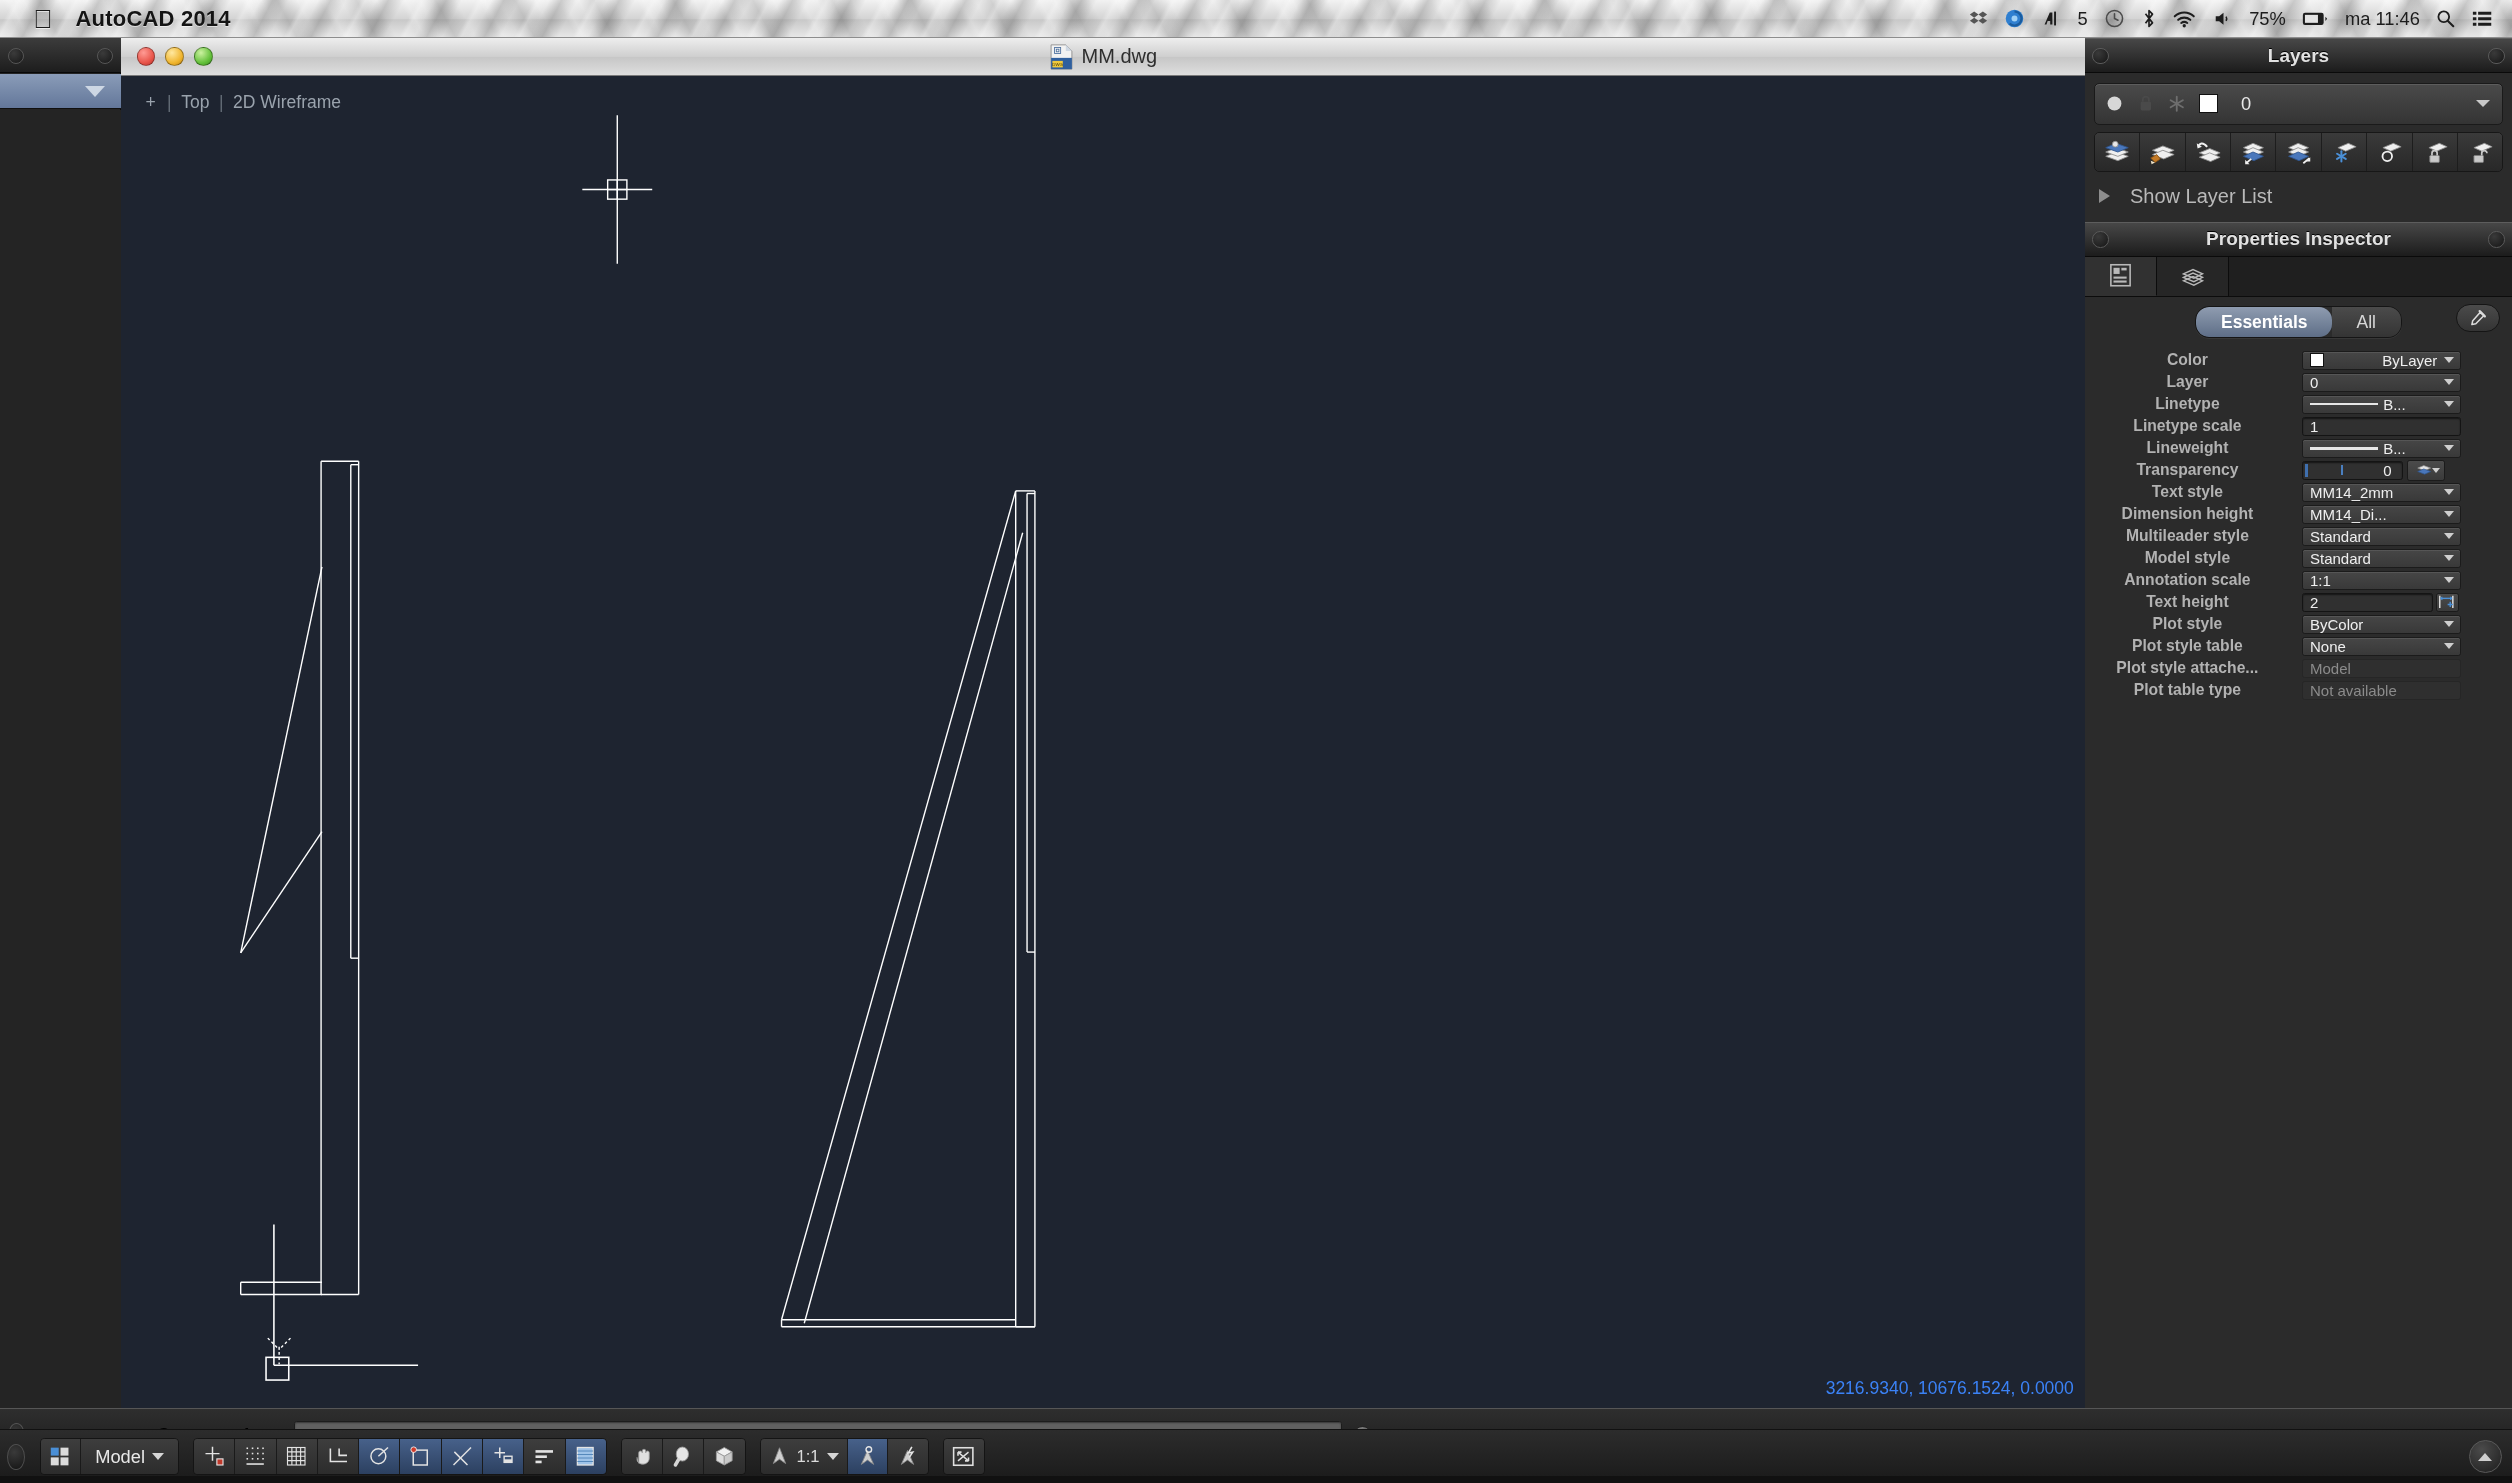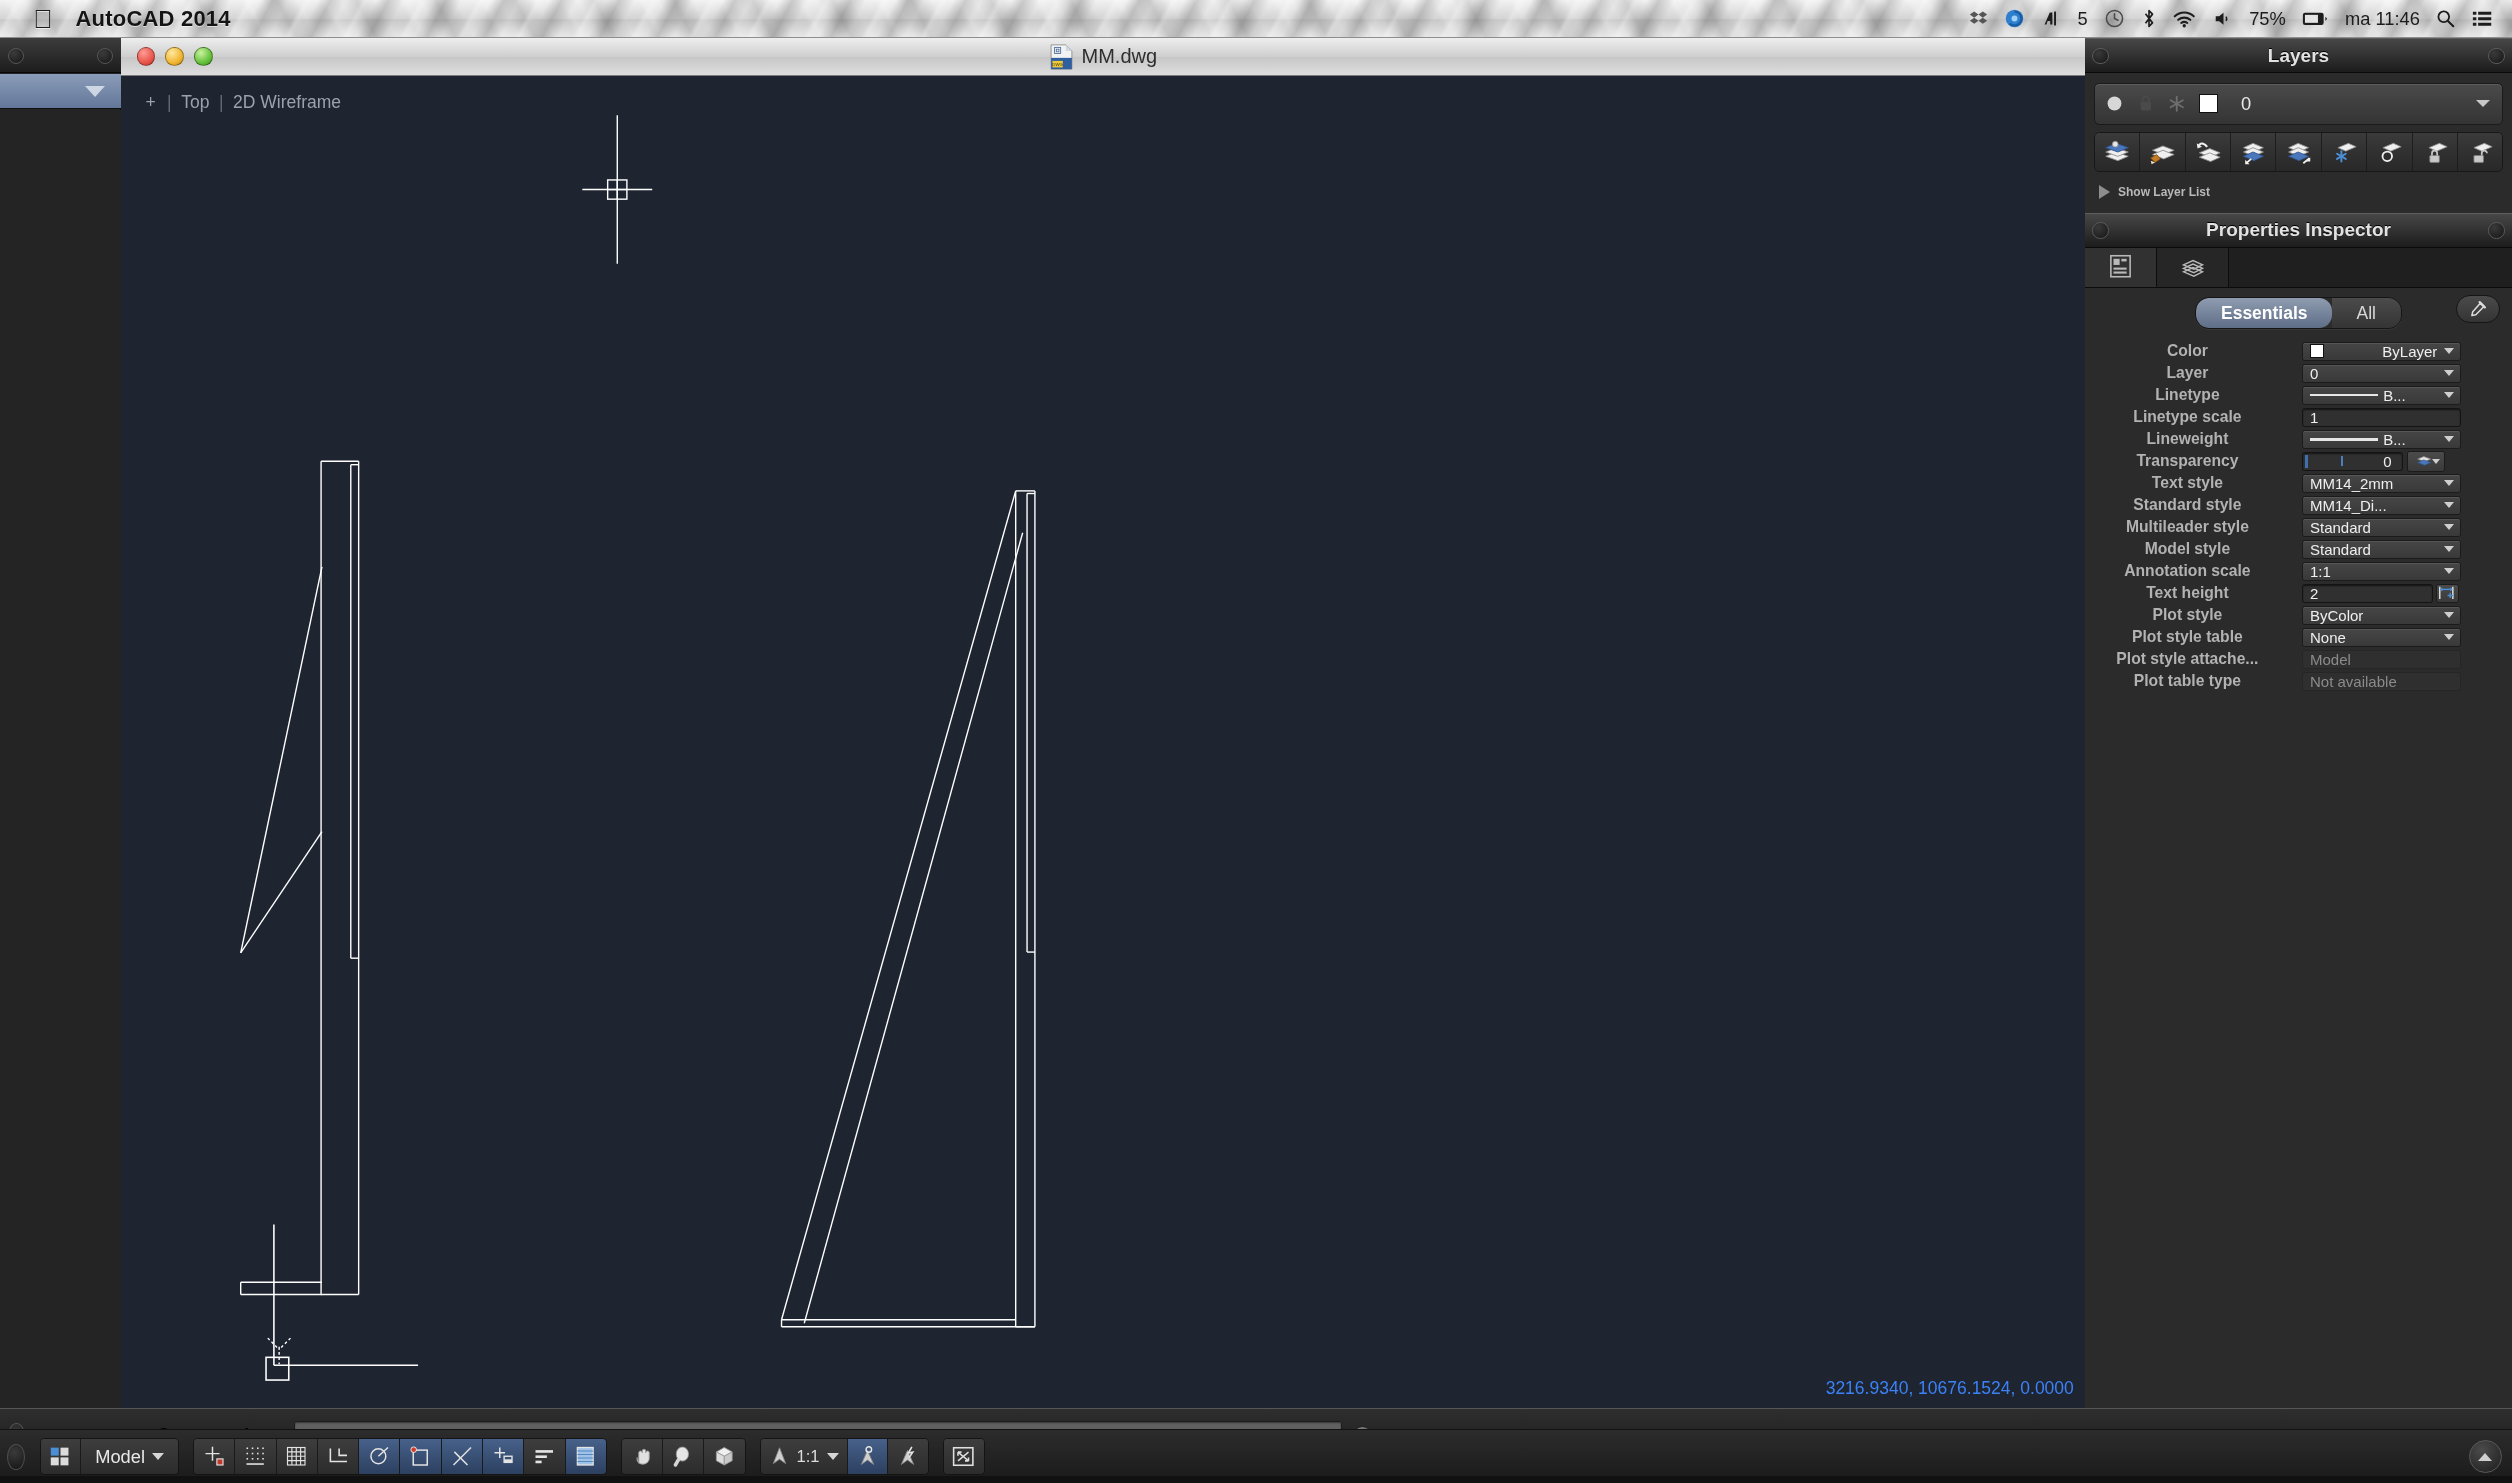--- a/index.html
+++ b/index.html
@@ -144,22 +144,22 @@
     border: 0.9px solid #171717; display: flex; overflow: hidden;
   }
   .layer-tools .lt {
     flex: 1; display: flex; align-items: center; justify-content: center;
     border-right: 0.9px solid #1d1d1d;
     background: linear-gradient(#3a3a3a, #282828);
   }
   .layer-tools .lt:last-child { border-right: none; }
 
   .show-list {
-    display: flex; align-items: center; gap: 8px;
-    padding: 12.2px 0 8.7px 14px; color: #b9b9b9; font-size: 12px; font-weight: bold;
+    display: flex; align-items: center; gap: 20px;
+    padding: 12.2px 0 8.7px 14px; color: #b9b9b9; font-size: 20px; font-weight: normal;
   }
   .show-list .tri { width: 0; height: 0; border-top: 7.9px solid transparent; border-bottom: 7.9px solid transparent; border-left: 11.4px solid #8d8d8d; }
 
   #props-pal { background: #2b2b2b; }
   .pi-tabs { height: 40px; background: #1f1f1f; display: flex; border-bottom: 0.9px solid #0c0c0c; }
   .pi-tabs .tb {
     width: 72px; display: flex; align-items: center; justify-content: center;
     border-right: 0.9px solid #0c0c0c; background: #262626;
   }
   .pi-tabs .tb.active { background: #313131; border-bottom: 0.9px solid #313131; }
@@ -713,21 +713,21 @@
 
       <div class="prow">
         <div class="lbl">Text style</div>
         <div class="fld">
           <span>MM14_2mm</span>
           <span class="carw"></span>
         </div>
       </div>
 
       <div class="prow">
-        <div class="lbl">Standard style</div>
+        <div class="lbl">Dimension height</div>
         <div class="fld">
           <span>MM14_Di...</span>
           <span class="carw"></span>
         </div>
       </div>
 
       <div class="prow">
         <div class="lbl">Multileader style</div>
         <div class="fld">
           <span>Standard</span>

